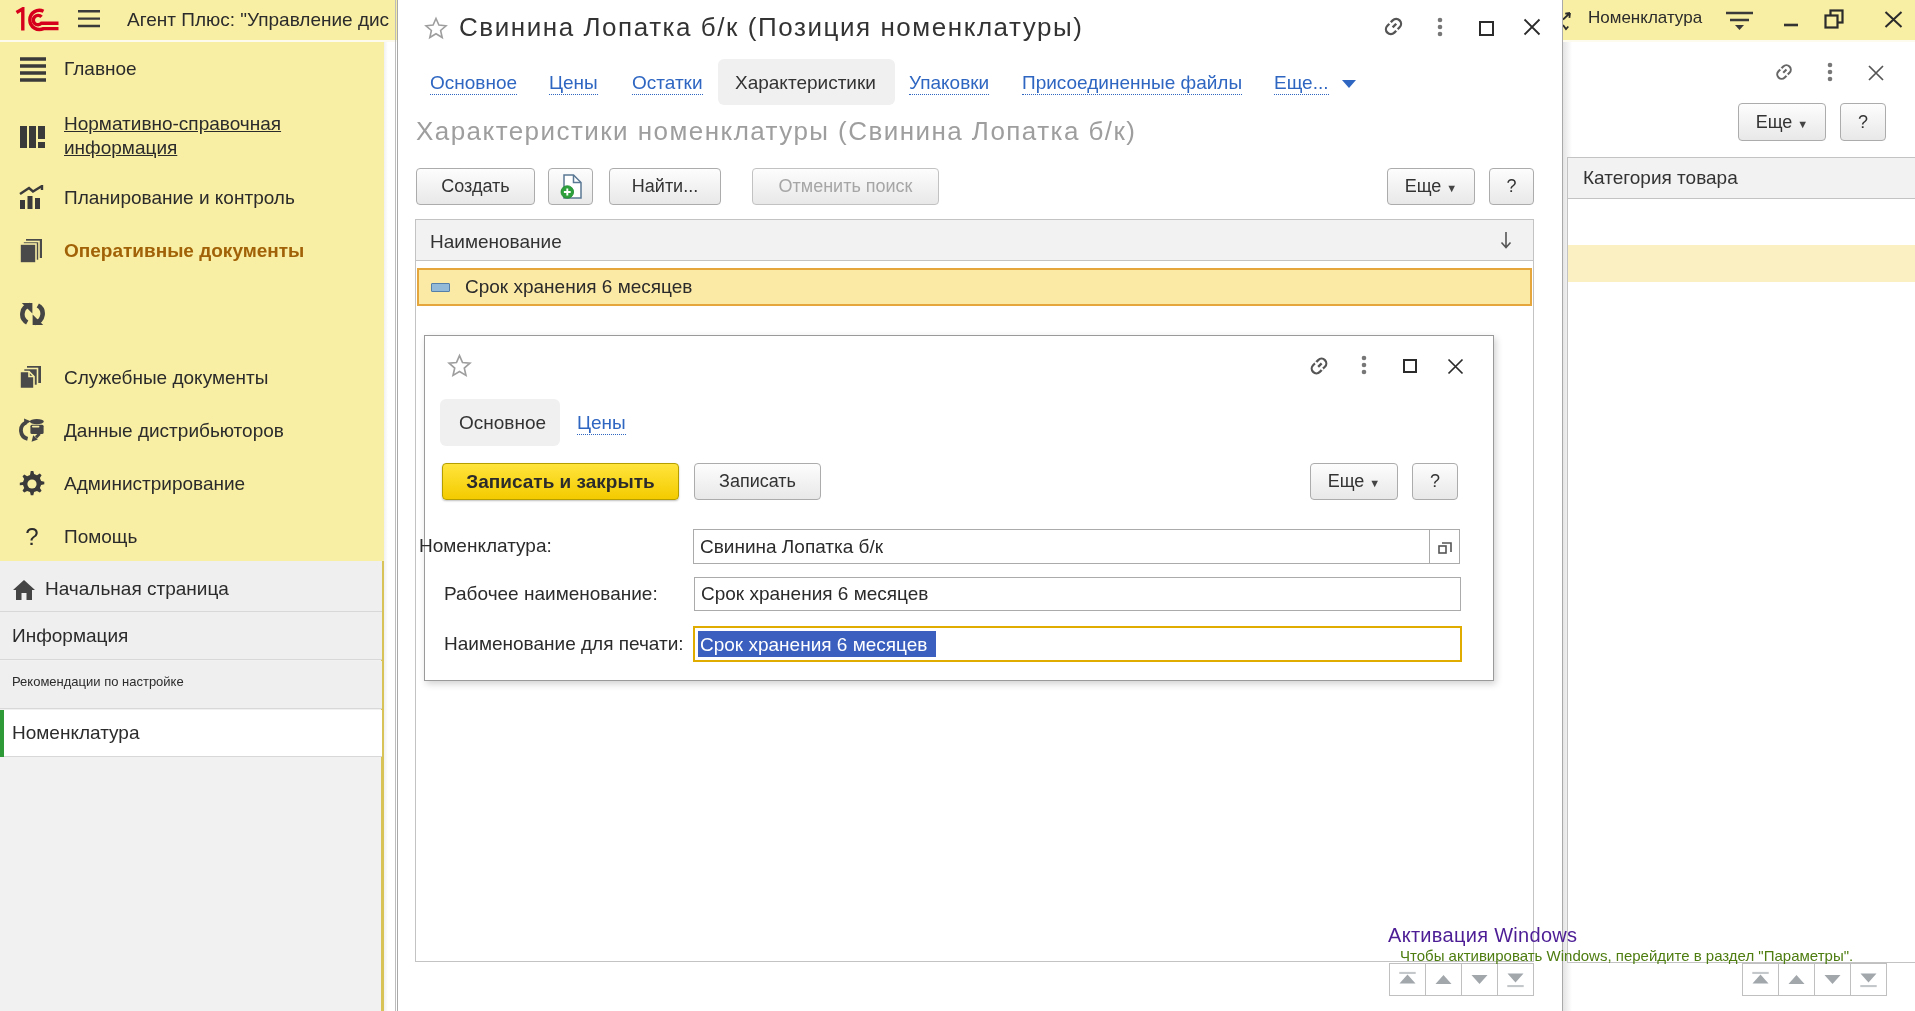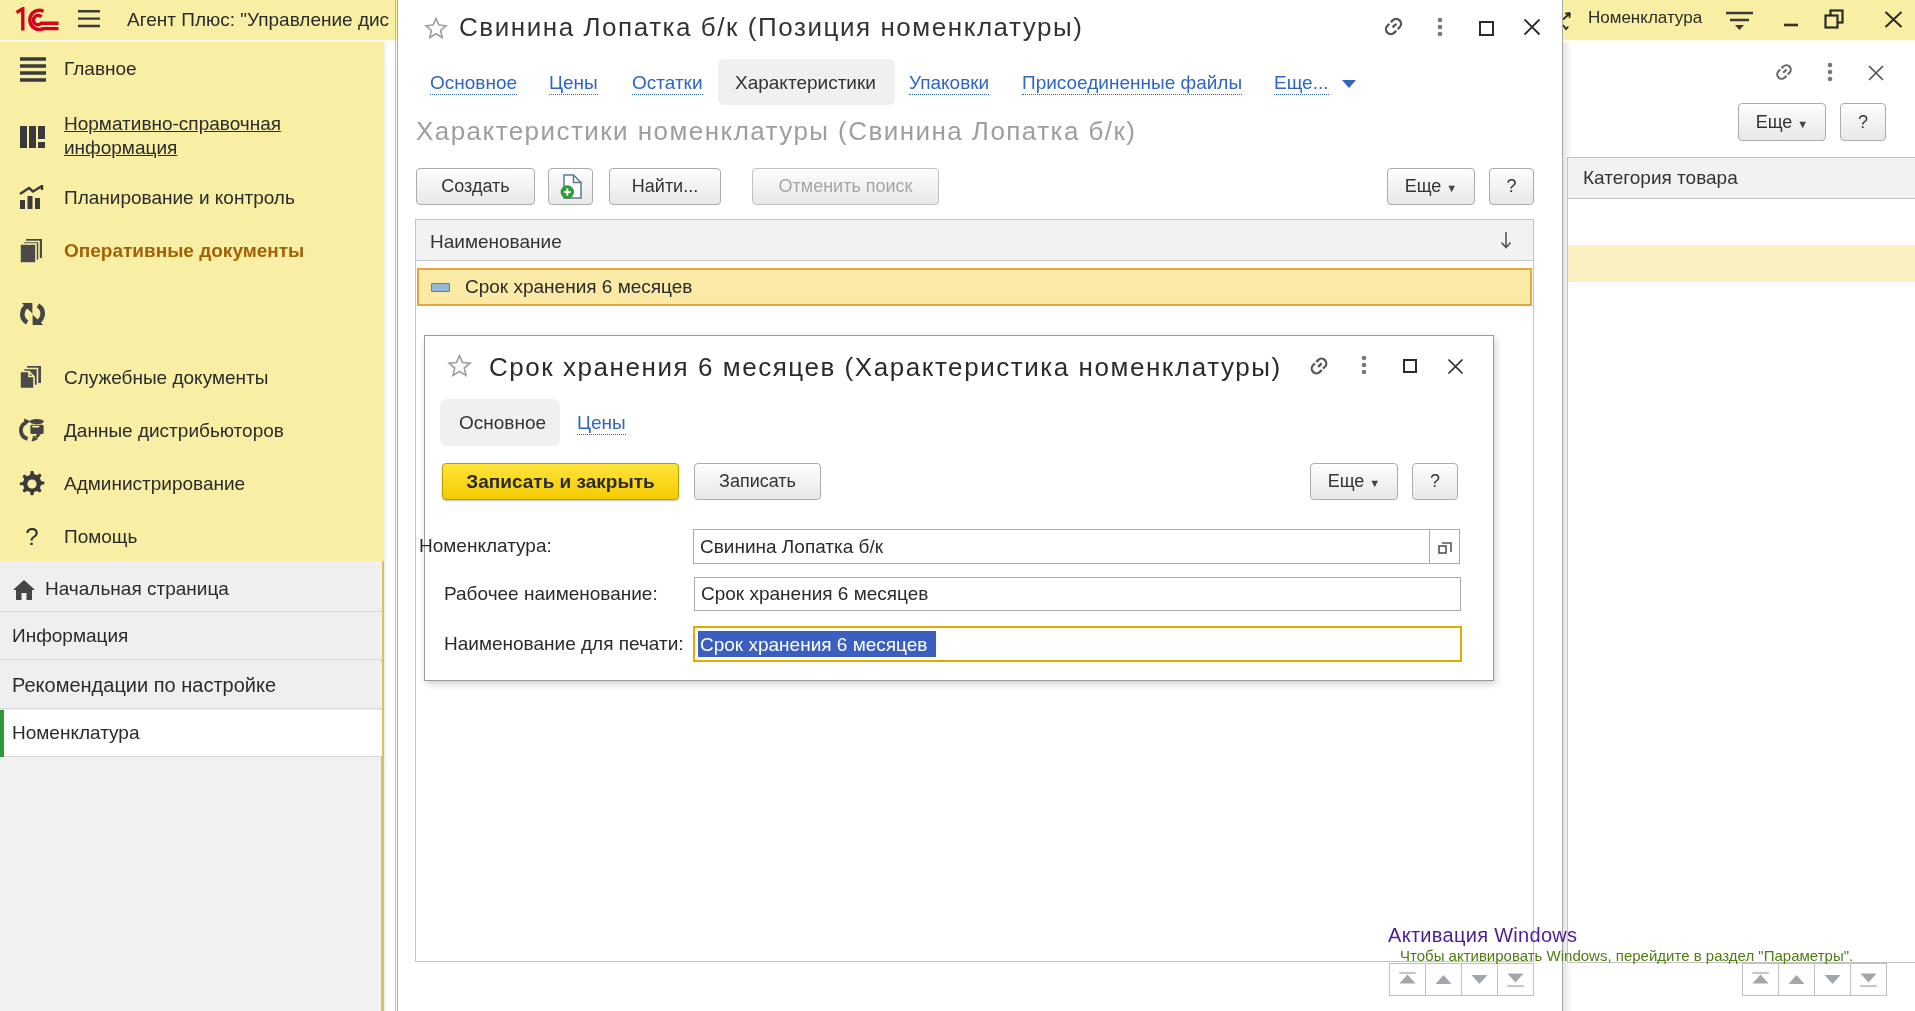--- a/index.html
+++ b/index.html
@@ -135,21 +135,21 @@
     <div class="abs" style="left:64px;top:526px;font-size:19px;color:#2b2b2b;">Помощь</div>
 
 <div class="abs" style="left:0;top:561px;width:382px;height:51px;background:#EFEFEF;border-bottom:1px solid #D8D8D8;"></div>
 <svg class="abs" style="left:12px;top:579px;" width="24" height="22" viewBox="0 0 24 22">
   <path d="M12 1 L23 11 H20 V21 H14.5 V14 H9.5 V21 H4 V11 H1 Z" fill="#444"></path>
 </svg>
 <div class="abs" style="left:45px;top:578px;font-size:19px;color:#2b2b2b;">Начальная страница</div>
 <div class="abs" style="left:0;top:612px;width:382px;height:48px;background:#EFEFEF;border-bottom:1px solid #D8D8D8;"></div>
 <div class="abs" style="left:12px;top:625px;font-size:19px;color:#2b2b2b;">Информация</div>
 <div class="abs" style="left:0;top:661px;width:382px;height:48px;background:#EFEFEF;border-bottom:1px solid #D8D8D8;"></div>
-<div class="abs" style="left:12px;top:674px;font-size:20px;color:#2b2b2b;">Рекомендации по настройке</div>
+<div class="abs" style="left:12px;top:674px;font-size:13px;color:#2b2b2b;">Рекомендации по настройке</div>
 <div class="abs" style="left:0;top:710px;width:382px;height:47px;background:#FFFFFF;border-bottom:1px solid #D8D8D8;"></div>
 <div class="abs" style="left:0;top:710px;width:4px;height:47px;background:#2E9937;"></div>
 <div class="abs" style="left:12px;top:722px;font-size:19px;color:#2b2b2b;">Номенклатура</div>
 
 <div class="abs" style="left:1563px;top:42px;width:352px;height:969px;background:#fff;"></div>
 <div class="abs" style="left:1563px;top:42px;width:9px;height:969px;background:linear-gradient(90deg,rgba(120,120,120,0.20),rgba(120,120,120,0));"></div>
 <svg class="abs" style="left:1771px;top:59px;" width="26" height="26" viewBox="0 0 24 24">
   <g transform="rotate(-45 12 12)" fill="#666">
         <path d="M3.9 12a5 5 0 0 1 5-5h4v1.9H8.9a3.1 3.1 0 1 0 0 6.2h4V17h-4a5 5 0 0 1-5-5zm7.1-1h4.2v2h-4.2v-2zm4.1-4h-4v1.9h4a3.1 3.1 0 1 1 0 6.2h-4V17h4a5 5 0 0 0 0-10z"></path>
       </g>
@@ -266,21 +266,20 @@
     <div class="abs" style="left:1497px;top:963px;width:37px;height:33px;background:#fff;border:1px solid #C0C0C0;"></div>
     <svg class="abs" style="left:1497px;top:964px;" width="37" height="31" viewBox="0 0 36 30">
       <path d="M10.2 9.2 H25.8 L18 17.8 Z" fill="#A2A7AC"></path>
       <rect x="10" y="20.4" width="16" height="2" fill="#C4C7CA"></rect>
     </svg>
 
 <div class="abs" style="left:424px;top:335px;width:1070px;height:346px;background:#fff;border:1px solid #9A9A9A;box-shadow:2px 3px 7px rgba(0,0,0,0.18);"></div>
 <svg class="abs" style="left:447px;top:353px;" width="25" height="25" viewBox="0 0 24 24">
   <path d="M12 2.5 L14.9 9.1 L22 9.8 L16.6 14.5 L18.2 21.5 L12 17.8 L5.8 21.5 L7.4 14.5 L2 9.8 L9.1 9.1 Z" fill="none" stroke="#9E9E9E" stroke-width="1.6"></path>
 </svg>
-<div class="abs" style="left:489px;top:352px;font-size:26px;letter-spacing:1.55px;color:#2b2b2b;white-space:nowrap;">Срок хранения 6 месяцев (Характеристика номенклатуры)</div>
 <svg class="abs" style="left:1305px;top:352px;" width="28" height="28" viewBox="0 0 24 24">
   <g transform="rotate(-45 12 12)" fill="#555">
         <path d="M3.9 12a5 5 0 0 1 5-5h4v1.9H8.9a3.1 3.1 0 1 0 0 6.2h4V17h-4a5 5 0 0 1-5-5zm7.1-1h4.2v2h-4.2v-2zm4.1-4h-4v1.9h4a3.1 3.1 0 1 1 0 6.2h-4V17h4a5 5 0 0 0 0-10z"></path>
       </g>
 </svg>
 <svg class="abs" style="left:1358px;top:355px;" width="12" height="20" viewBox="0 0 12 20">
   <g fill="#777">
         <circle cx="6" cy="3" r="2.3"></circle>
         <circle cx="6" cy="10" r="2.3"></circle>
         <circle cx="6" cy="17" r="2.3"></circle>

